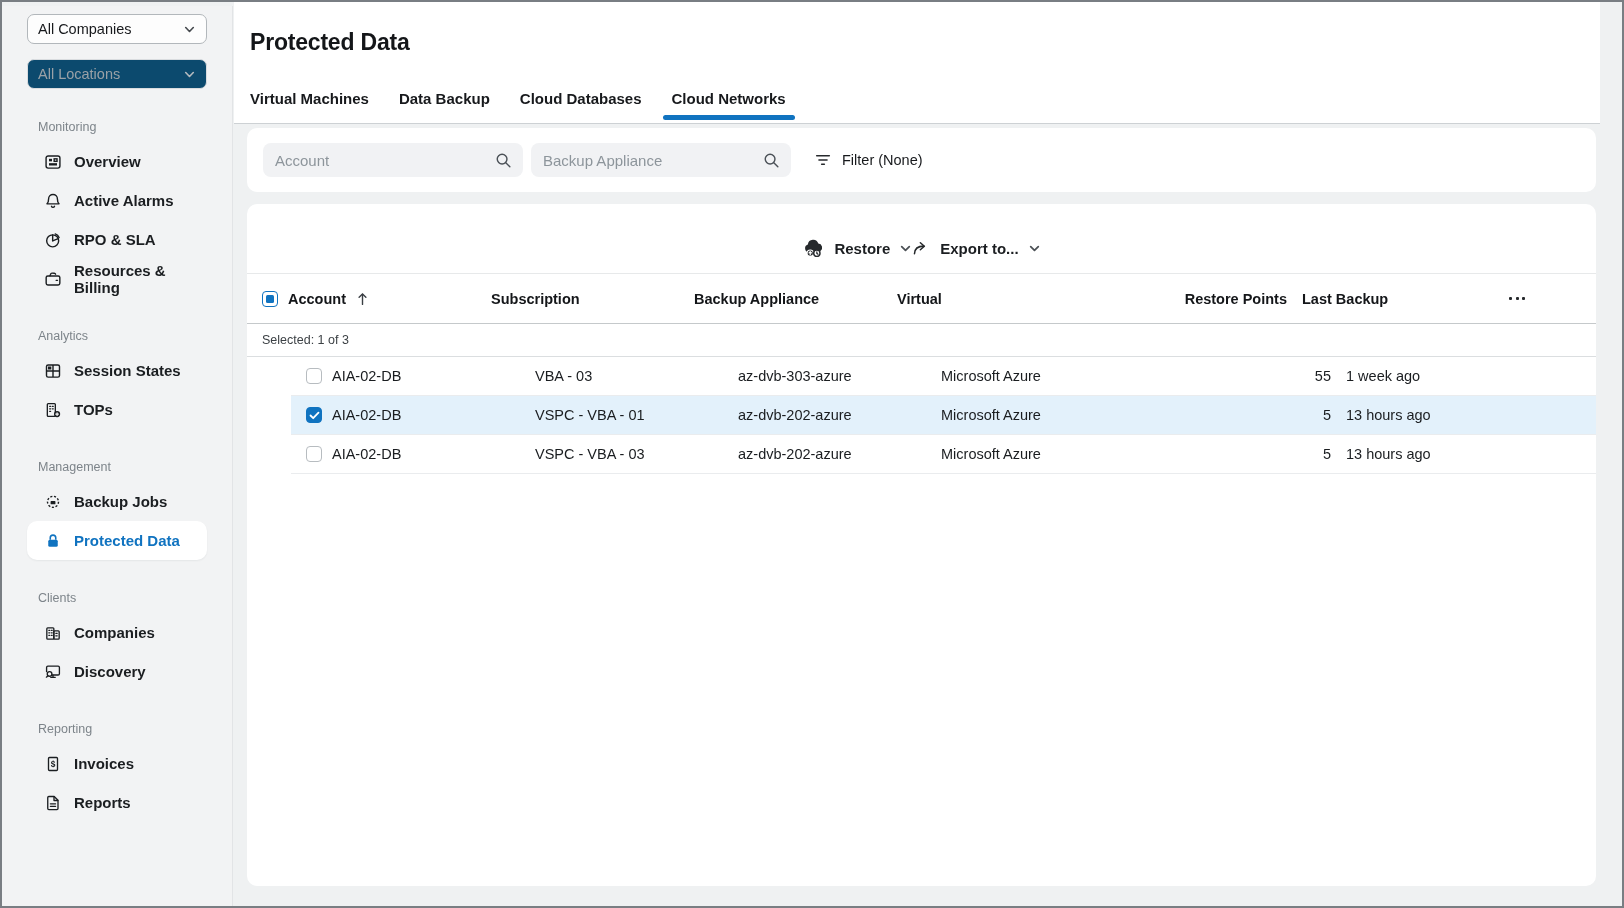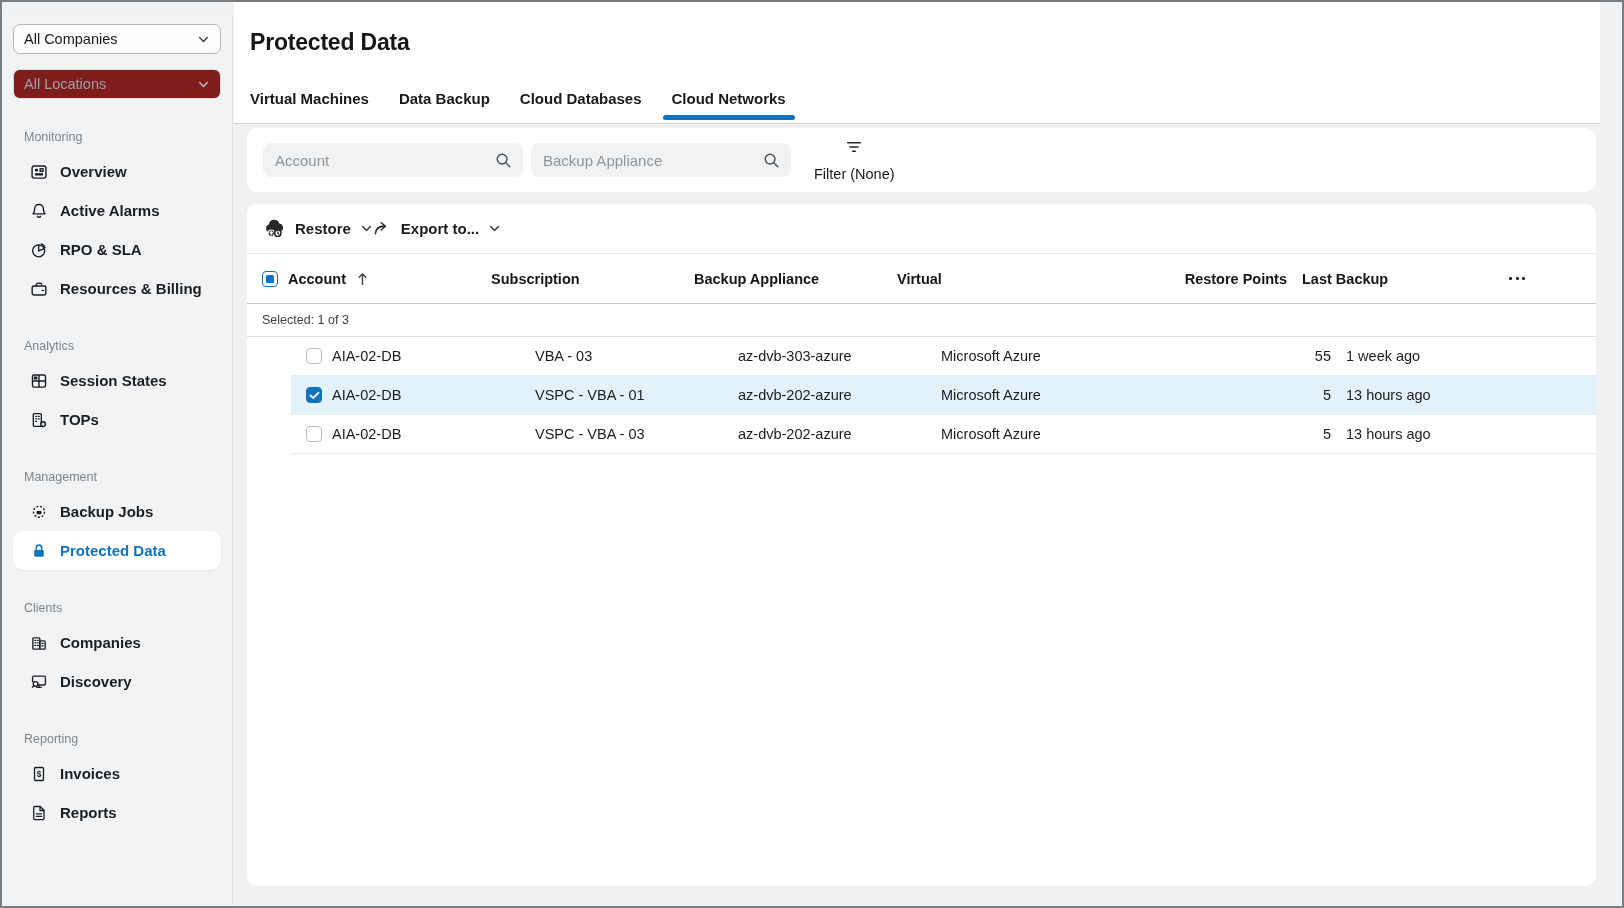--- a/index.html
+++ b/index.html
@@ -5,30 +5,30 @@
   * { box-sizing: border-box; }
   html,body { margin:0; padding:0; background:#ffffff; }
   .window{
     position:relative; width:1624px; height:908px;
     border:2px solid #797e83; background:#eff1f2;
     font-family:"Liberation Sans", sans-serif; color:#191c1f; overflow:hidden;
   }
 
   
   .sidebar{
-    position:absolute; left:0; top:14px; bottom:0; width:231px;
-    background:#f2f3f4; border-right:1px solid #e2e4e6; padding:8px 11px;
+    position:absolute; left:0; top:4px; bottom:0; width:231px;
+    background:#f2f3f4; border-right:1px solid #e2e4e6; padding:8px 25px;
   }
   .select{
     height:30px; border-radius:7px; display:flex; align-items:center;
     justify-content:space-between; padding:0 10px; font-size:14.5px; margin-bottom:9px;
     background:#fdfdfd; cursor:pointer;
   }
   .select.company{ border:1px solid #b2b7bb; color:#17191c; }
-  .select.location{ border:1px solid #d9dcdf; background:#7f1d1d; color:#9aa1a7;margin-top:15px; }
+  .select.location{ border:1px solid #d9dcdf; background:#0c4a6e; color:#9aa1a7;margin-top:15px; }
   .select.company svg{ color:#45494e; }
   .select.location svg{ color:#b4babf; }
   .section-label{ font-size:12.5px; color:#7d848a; margin:31px 0 8px 11px; }
   .nav-item{
     height:39px; display:flex; align-items:center; gap:11px;
     padding-left:16px; border-radius:10px; font-size:15px; font-weight:600; color:#1b1e21;
     cursor:pointer;
   }
   .nav-item .nav-icon{ width:20px; height:20px; display:flex; align-items:center; justify-content:center; }
   .nav-item.active{ background:#ffffff; color:#1073c0; box-shadow:0 1px 2px rgba(20,30,40,.06); }
@@ -52,27 +52,27 @@
 
   
   .filter-card{ height:64px; flex:none; display:flex; align-items:center; padding:0 16px; gap:8px; }
   .search-box{ position:relative; width:260px; }
   .search-box input{
     width:100%; height:34px; border:none; outline:none; background:#f1f2f4; border-radius:8px;
     padding:0 36px 0 12px; font-size:15px; color:#191c1f; font-family:inherit;
   }
   .search-box input::placeholder{ color:#8d959b; }
   .search-box svg{ position:absolute; right:11px; top:8px; }
-  .filter-btn{ display:flex; align-items:center; gap:10px; margin-left:15px; font-size:14.5px; font-weight:500; color:#17191c; cursor:pointer;flex-direction:column; }
+  .filter-btn{ display:flex; align-items:center; gap:10px; margin-left:15px; font-size:14.5px; font-weight:500; color:#17191c; cursor:pointer; }
 
   
   .table-card{ flex:1; margin-top:12px; display:flex; flex-direction:column; overflow:hidden; }
   .toolbar{
-    height:50px; flex:none; display:flex; align-items:center; justify-content:flex-start;
-    padding:0 16px; border-bottom:1px solid #e7e9ea;
+    height:50px; flex:none; display:flex; align-items:center; justify-content:center;
+    padding:0 16px; border-bottom:1px solid #e7e9ea;margin-top:20px;
   }
   .tool-btn{ display:flex; align-items:center; gap:9px; font-size:15px; font-weight:600; color:#1b1e21; cursor:pointer; }
   .tool-btn .chev{ color:#4c5156; }
 
   .grid-row{
     display:grid; align-items:center; padding:0 16px 0 15px;
     grid-template-columns:26px 203px 203px 203px 250px 140px 220px 1fr;
   }
   .thead{ height:50px; font-size:14.5px; font-weight:700; color:#141619; border-bottom:1px solid #c5c9cb; flex:none; }
   .th-account{ display:flex; align-items:center; gap:10px; cursor:pointer; }

